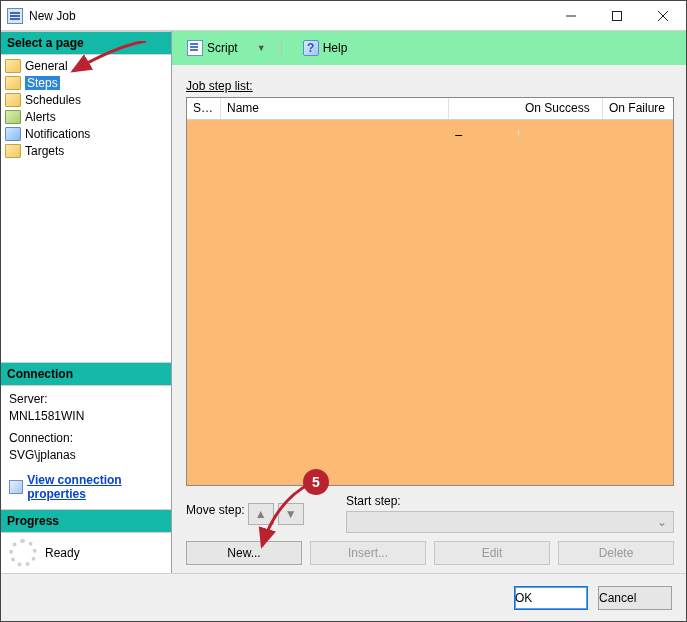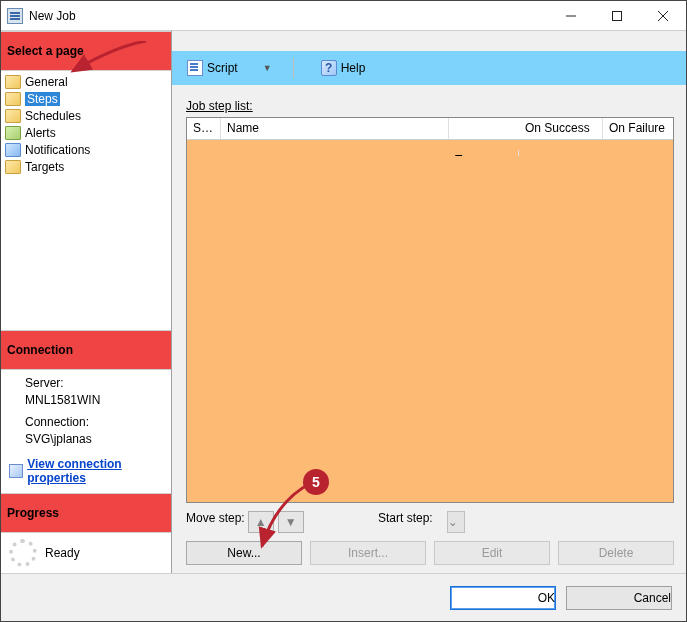--- a/index.html
+++ b/index.html
@@ -52,25 +52,25 @@
     display: flex;
     height: 542px;
   }
   .sidebar {
     width: 171px;
     border-right: 1px solid #a0a0a0;
     display: flex;
     flex-direction: column;
   }
   .section-header {
-    background: #ef4444;
+    background: #14b8a6;
     border-top: 1px solid #d0d0d0;
     border-bottom: 1px solid #d0d0d0;
     font-weight: bold;
-    padding: 12px 6px;
+    padding: 4px 6px;
   }
   .sidebar .pagelist {
     padding: 2px 0;
   }
   .page-item {
     display: flex;
     align-items: center;
     padding: 1px 6px 1px 4px;
     gap: 4px;
     height: 17px;
@@ -94,21 +94,21 @@
     background: linear-gradient(135deg,#d0e8ff,#88b8f0);
     border-color:#5a8ad0;
   }
   .page-item .lbl { }
   .page-item.selected .lbl {
     background: #2e86d8;
     color: #fff;
     padding: 0 2px;
   }
   .connection-block {
-    padding: 6px 8px 4px 24px;
+    padding: 6px 8px 4px 8px;
   }
   .connection-block .row { margin-bottom: 3px; }
   .link-row {
     display:flex; align-items:center; gap:4px;
     padding: 4px 8px 8px 8px;
     font-weight: bold;
   }
   .link-row .link-icon {
     width:16px; height:14px;
     background: linear-gradient(135deg,#e8f0ff,#a8c8f0);
@@ -128,23 +128,22 @@
   .content {
     flex: 1 1 auto;
     display:flex; flex-direction:column;
     padding: 0;
     background:#f0f0f0;
   }
   .toolbar {
     height: 34px;
     display:flex; align-items:center;
     padding: 0 10px;
-    gap: 18px;
-    background:#7dd3fc;
-    margin-top:20px;
+    gap: 12px;
+    background:#86efac;
   }
   .tb-btn {
     display:flex; align-items:center; gap:4px;
     padding: 2px 4px;
     border: 1px solid transparent;
   }
   .tb-icon {
     width:16px; height:16px; position:relative;
   }
   .tb-icon.script::before {
@@ -202,21 +201,21 @@
   .move-block { display:flex; flex-direction:row; gap:3px; width:150px;}
   .arrow-btns { display:flex; gap:4px; }
   .sq-btn {
     width:26px; height:22px;
     border:1px solid #b0b0b0;
     background:#e6e6e6;
     color:#808080;
     display:flex;align-items:center;justify-content:center;
     font-size:12px;
   }
-  .start-block { flex:1; display:flex; flex-direction:row; gap:14px;margin-left:32px;}
+  .start-block { flex:1; display:flex; flex-direction:column; gap:3px;}
   .combo {
     height:22px; background:#e4e4e4; border:1px solid #c0c0c0;
     display:flex; align-items:center; justify-content:flex-end; padding-right:6px;
     color:#888;
   }
   .btn-row {
     display:flex; gap: 8px; margin-top:8px;
   }
   .std-btn {
     flex:1; height:24px;
@@ -227,24 +226,24 @@
   .std-btn.disabled { color:#9a9a9a; background:#e8e8e8; border-color:#c8c8c8;}
   
   .footer {
     height: 48px;
     border-top:1px solid #d0d0d0;
     display:flex; align-items:center; justify-content:flex-end;
     gap:10px; padding-right:14px;
     background:#f0f0f0;
   }
   .dlg-btn {
-    width:106px; height:24px;
+    width:74px; height:24px;
     border:1px solid #a0a0a0;
     background:#e6e6e6;
-    display:flex;align-items:center;justify-content:flex-end;
+    display:flex;align-items:center;justify-content:flex-start;
   }
   .dlg-btn.primary {
     border:1px solid #1a6fd8;
     background:#fff;
     box-shadow: inset 0 0 0 1px #5aa0ec;
   }
   
   .anno-arrow1 {
     position:absolute; left:60px; top:40px; pointer-events:none;
   }

